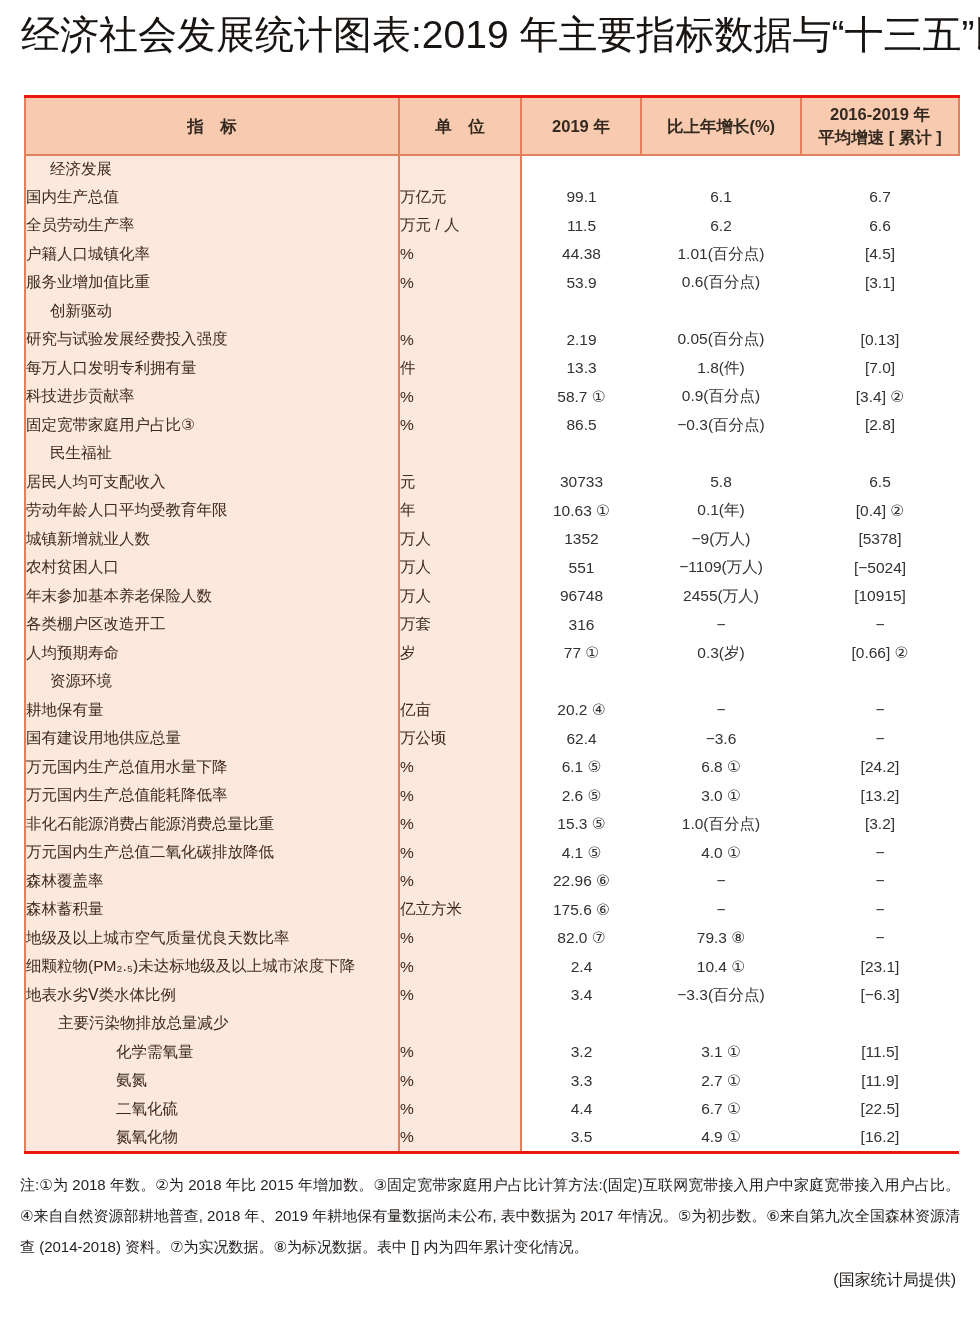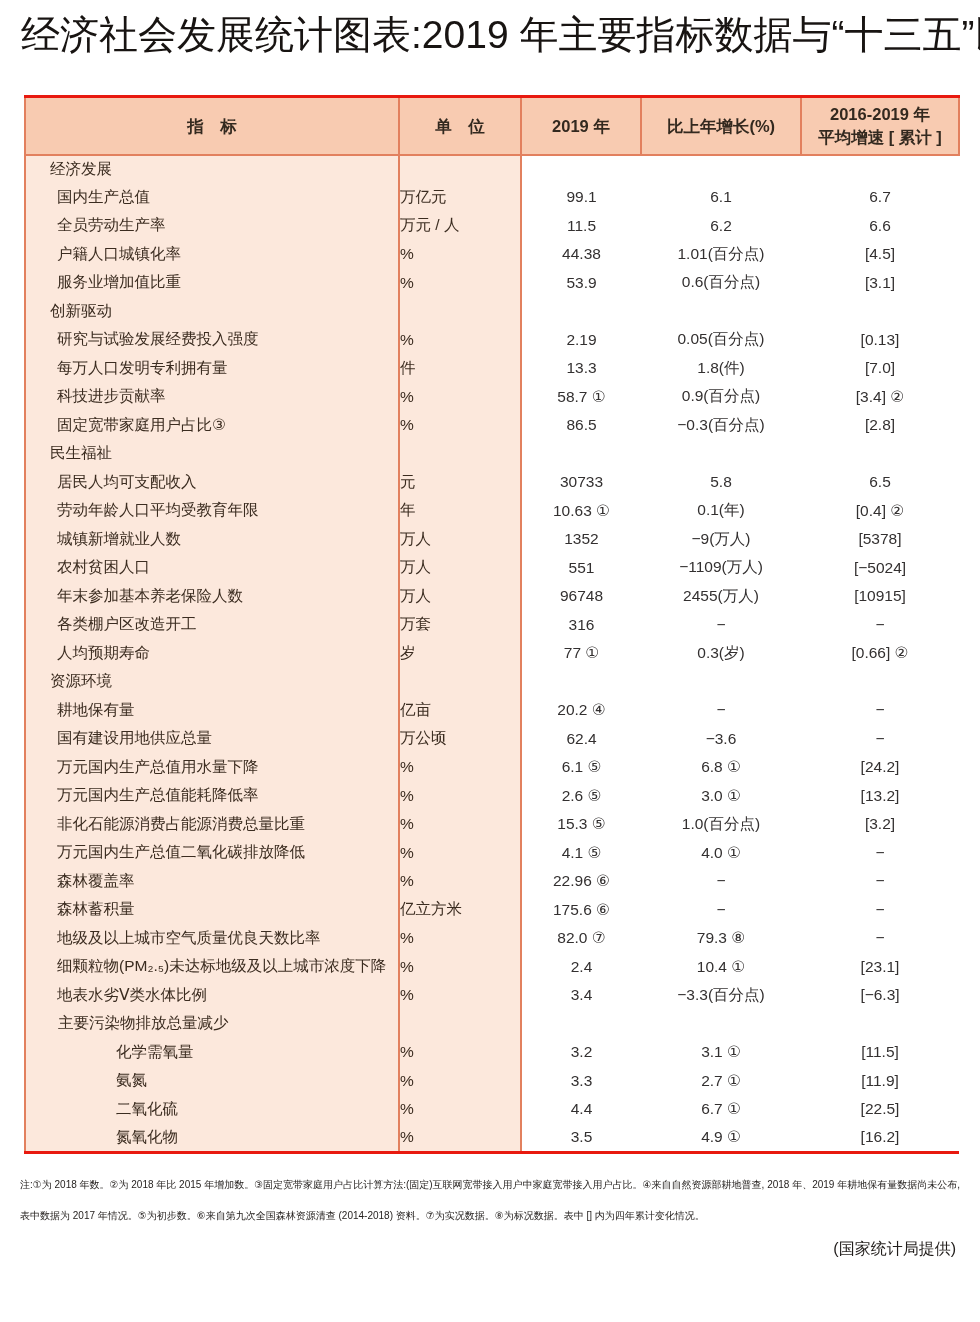--- a/index.html
+++ b/index.html
@@ -68,28 +68,28 @@
     text-align: left;
     color: #3b2c20;
     font-weight: 500;
   }
   tbody td.c2, tbody td.c3, tbody td.c4 {
     background: #ffffff;
     text-align: center;
     color: #333030;
   }
   tr.row-section td.c0    { padding-left: 24px; }
-  tr.row-item td.c0       { padding-left: 31px; }
+  tr.row-item td.c0       { }
   tr.row-subsection td.c0 { padding-left: 32px; }
   tr.row-subitem td.c0    { padding-left: 90px; }
 
   .notes {
     margin: 15px 20px 0 20px;
     width: 940px;
-    font-size: 10px;
+    font-size: 15px;
     line-height: 31px;
     color: #211d1b;
     text-align: justify;
     font-weight: 500;
   }
   .source {
     margin: 8px 24px 0 0;
     text-align: right;
     font-size: 16px;
     color: #211d1b;

